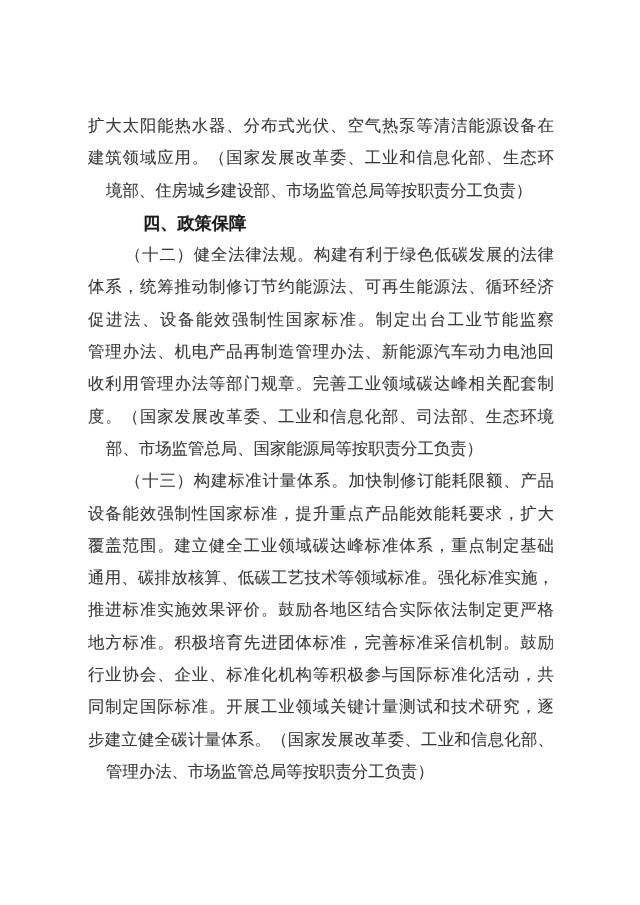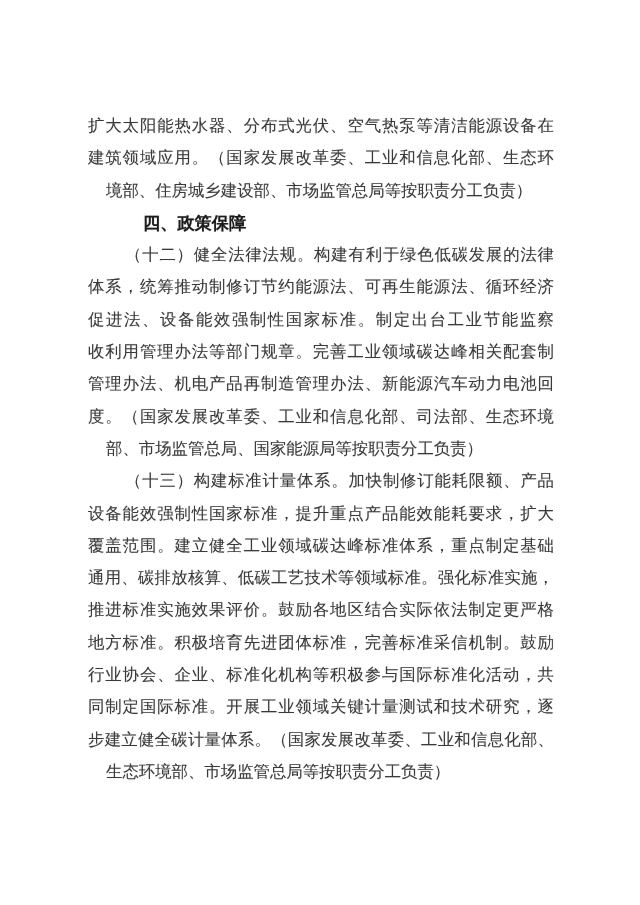--- a/index.html
+++ b/index.html
@@ -75,34 +75,34 @@
         <div class="line">建筑领域应用。（国家发展改革委、工业和信息化部、生态环</div>
         <div class="line last">境部、住房城乡建设部、市场监管总局等按职责分工负责）</div>
       </div>
       <div class="block heading">
         <div class="line indent last">四、政策保障</div>
       </div>
       <div class="block paragraph">
         <div class="line indent">（十二）健全法律法规。构建有利于绿色低碳发展的法律</div>
         <div class="line">体系，统筹推动制修订节约能源法、可再生能源法、循环经济</div>
         <div class="line">促进法、设备能效强制性国家标准。制定出台工业节能监察</div>
+        <div class="line">管理办法、机电产品再制造管理办法、新能源汽车动力电池回</div>
         <div class="line">收利用管理办法等部门规章。完善工业领域碳达峰相关配套制</div>
-        <div class="line">管理办法、机电产品再制造管理办法、新能源汽车动力电池回</div>
         <div class="line">度。（国家发展改革委、工业和信息化部、司法部、生态环境</div>
         <div class="line last">部、市场监管总局、国家能源局等按职责分工负责）</div>
       </div>
       <div class="block paragraph">
         <div class="line indent">（十三）构建标准计量体系。加快制修订能耗限额、产品</div>
         <div class="line">设备能效强制性国家标准，提升重点产品能效能耗要求，扩大</div>
         <div class="line">覆盖范围。建立健全工业领域碳达峰标准体系，重点制定基础</div>
         <div class="line">通用、碳排放核算、低碳工艺技术等领域标准。强化标准实施，</div>
         <div class="line">推进标准实施效果评价。鼓励各地区结合实际依法制定更严格</div>
         <div class="line">地方标准。积极培育先进团体标准，完善标准采信机制。鼓励</div>
         <div class="line">行业协会、企业、标准化机构等积极参与国际标准化活动，共</div>
         <div class="line">同制定国际标准。开展工业领域关键计量测试和技术研究，逐</div>
         <div class="line">步建立健全碳计量体系。（国家发展改革委、工业和信息化部、</div>
-        <div class="line last">生态环境部、市场监管总局等按职责分工负责）</div>
+        <div class="line last">管理办法、市场监管总局等按职责分工负责）</div>
       </div>
     </div>
   <div class="footer">
     <span class="page-number">21</span>
   </div>
 </div>
 
 </body></html>

